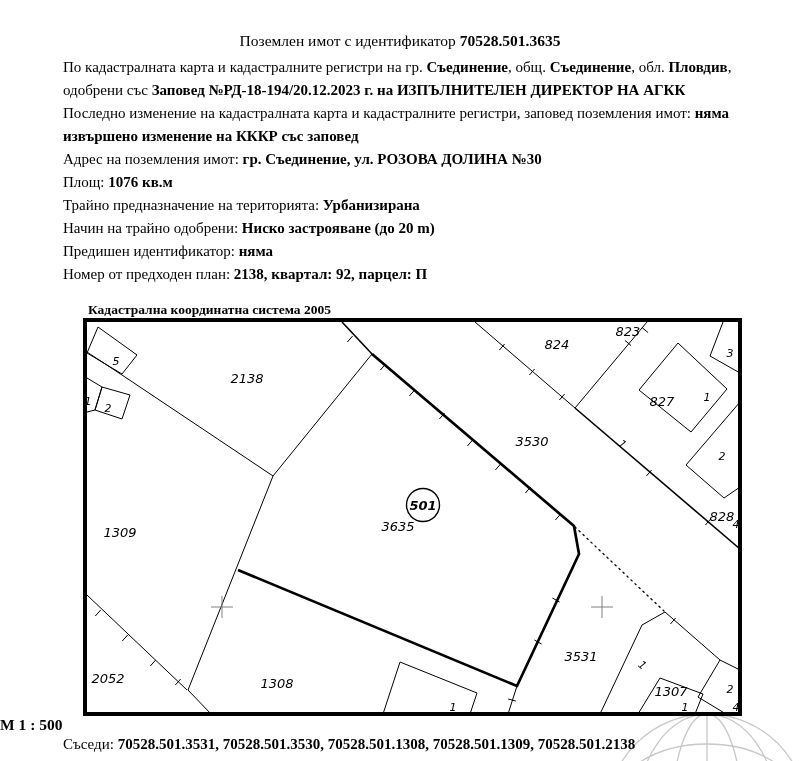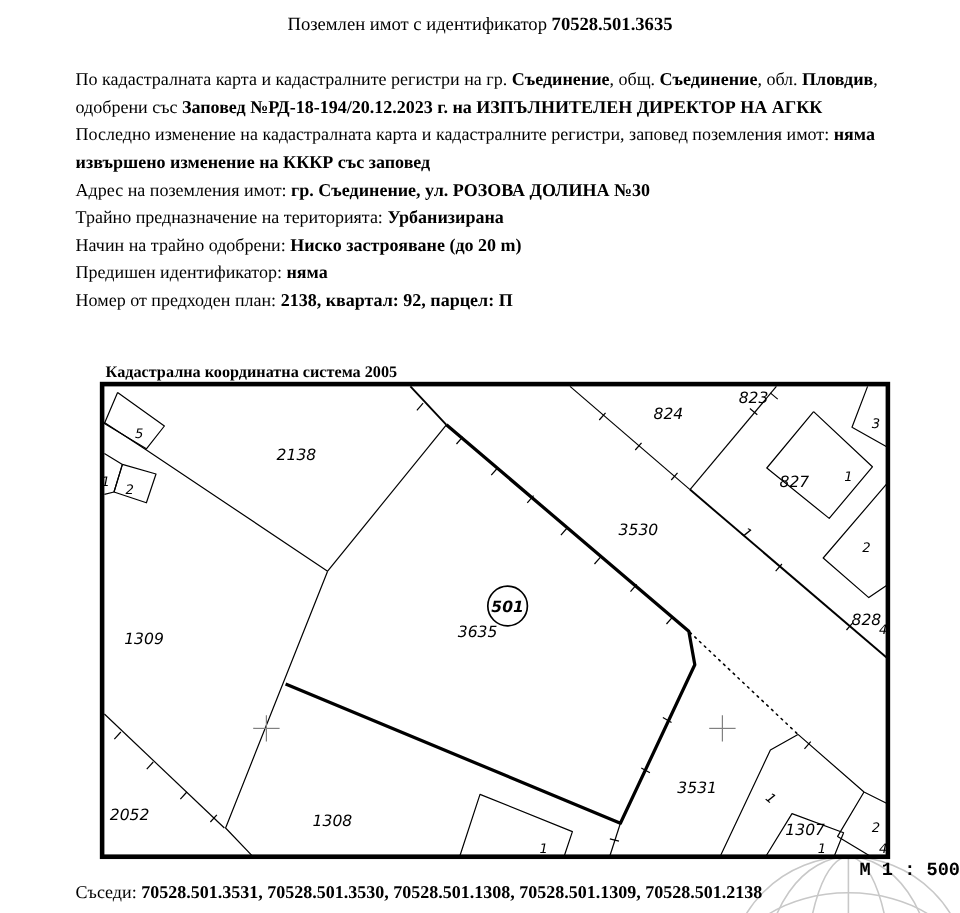--- a/index.html
+++ b/index.html
@@ -1,36 +1,36 @@
 <!DOCTYPE html>
 <html><head>
 <meta charset="utf-8">
 <style>
   html,body{margin:0;padding:0;}
   body{
     width:800px;height:761px;position:relative;background:#fff;overflow:hidden;
     font-family:"Liberation Serif",serif;color:#000;
   }
   .title{
-    position:absolute;top:12px;left:0;width:800px;text-align:center;
+    position:absolute;top:32px;left:0;width:800px;text-align:center;
     font-size:15.5px;z-index:2;
   }
   .hdr{
     position:absolute;left:63px;top:56px;width:694px;
     font-size:15px;line-height:23px;z-index:2;
   }
   .hdr p{margin:0;padding:0;}
   b{font-weight:bold;}
   .coord{
     position:absolute;left:78px;top:302px;font-weight:bold;font-size:13.5px;z-index:2;margin-left:10px;
   }
   .mapbox{position:absolute;left:83px;top:318px;z-index:1;}
   .scale{
-    position:absolute;top:716px;left:0;width:800px;text-align:right;
-    font-weight:bold;font-size:15.5px;z-index:2;font-family:Liberation Mono, monospace;
+    position:absolute;top:716px;left:0;width:800px;text-align:left;
+    font-weight:bold;font-size:15.5px;z-index:2;
   }
   .nbrs{position:absolute;left:63px;top:736px;font-size:15px;z-index:2;}
   
   .ln{fill:none;stroke:#000;stroke-linejoin:round;}
   .thin{stroke-width:1;}
   .mid{stroke-width:1.6;}
   .thick{stroke-width:2.7;}
   .dot{stroke-width:1.3;stroke-dasharray:1.5 4;stroke-linecap:round;}
   .tick{stroke-width:1;}
   .cross{stroke:#808080;stroke-width:1;}
@@ -44,20 +44,21 @@
 </style>
 </head>
 <body>
 
 <div class="title"><span>Поземлен имот с идентификатор </span><b>70528.501.3635</b></div>
 
 <div class="hdr">
   <p><span>По кадастралната карта и кадастралните регистри на гр. </span><b>Съединение</b><span>, общ. </span><b>Съединение</b><span>, обл. </span><b>Пловдив</b><span>, одобрени със </span><b>Заповед №РД-18-194/20.12.2023 г. на ИЗПЪЛНИТЕЛЕН ДИРЕКТОР НА АГКК</b></p>
   <p><span>Последно изменение на кадастралната карта и кадастралните регистри, заповед поземления имот: </span><b>няма извършено изменение на КККР със заповед</b></p>
   <p><span>Адрес на поземления имот: </span><b>гр. Съединение, ул. РОЗОВА ДОЛИНА №30</b></p>
+  <p><span>Площ: </span><b>1076 кв.м</b></p>
   <p><span>Трайно предназначение на територията: </span><b>Урбанизирана</b></p>
   <p><span>Начин на трайно одобрени: </span><b>Ниско застрояване (до 20 m)</b></p>
   <p><span>Предишен идентификатор: </span><b>няма</b></p>
   <p><span>Номер от предходен план: </span><b>2138, квартал: 92, парцел: П</b></p>
 </div>
 
 <div class="coord">Кадастрална координатна система 2005</div>
 
 <svg class="globe" viewBox="0 0 210 75" width="210" height="75">
   <g fill="none" stroke="#c8c8c8" stroke-width="1.3">

